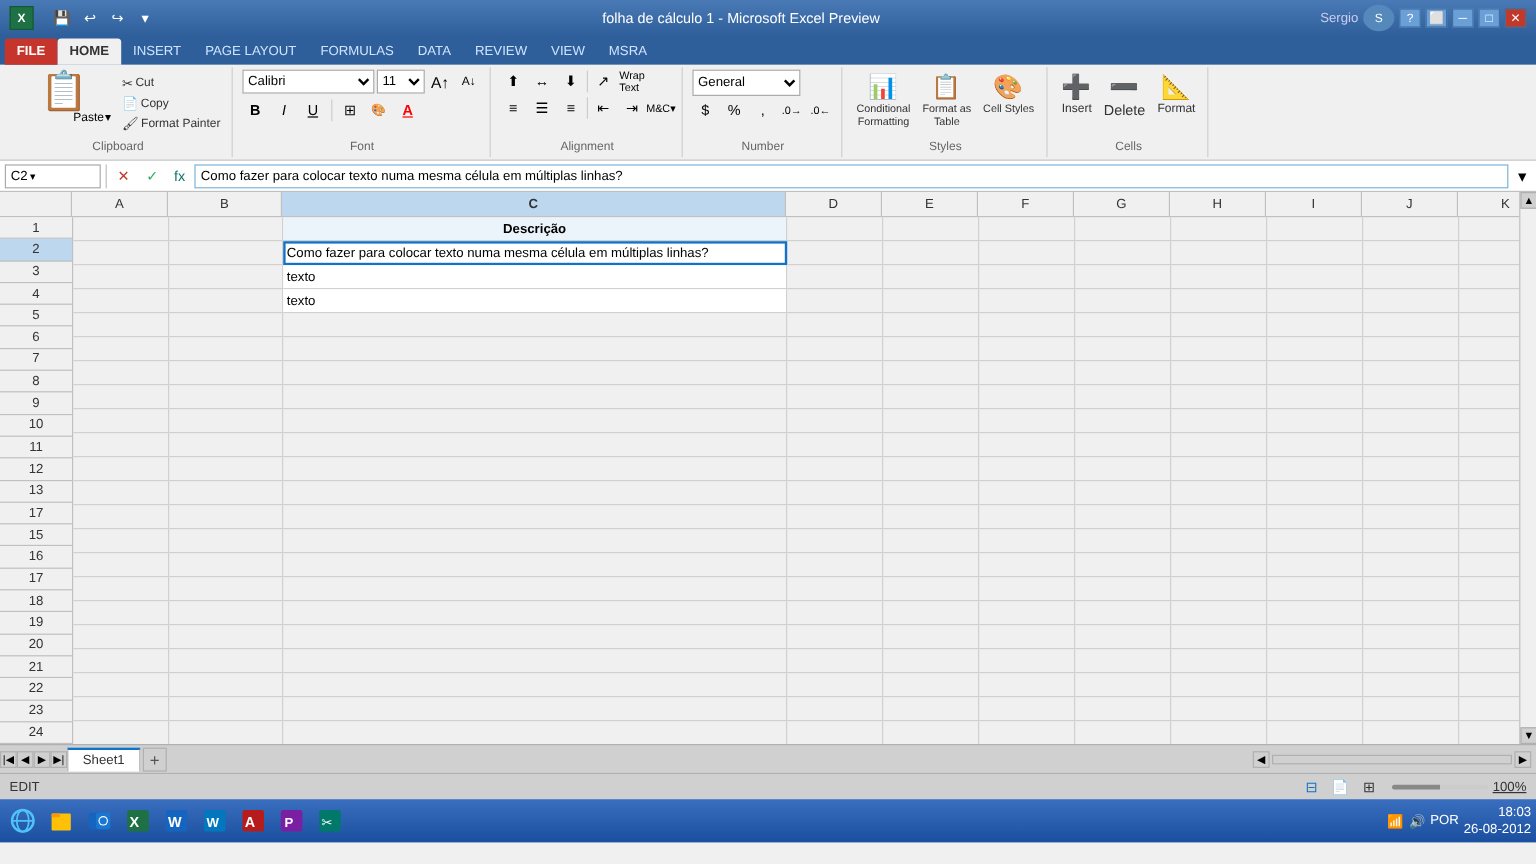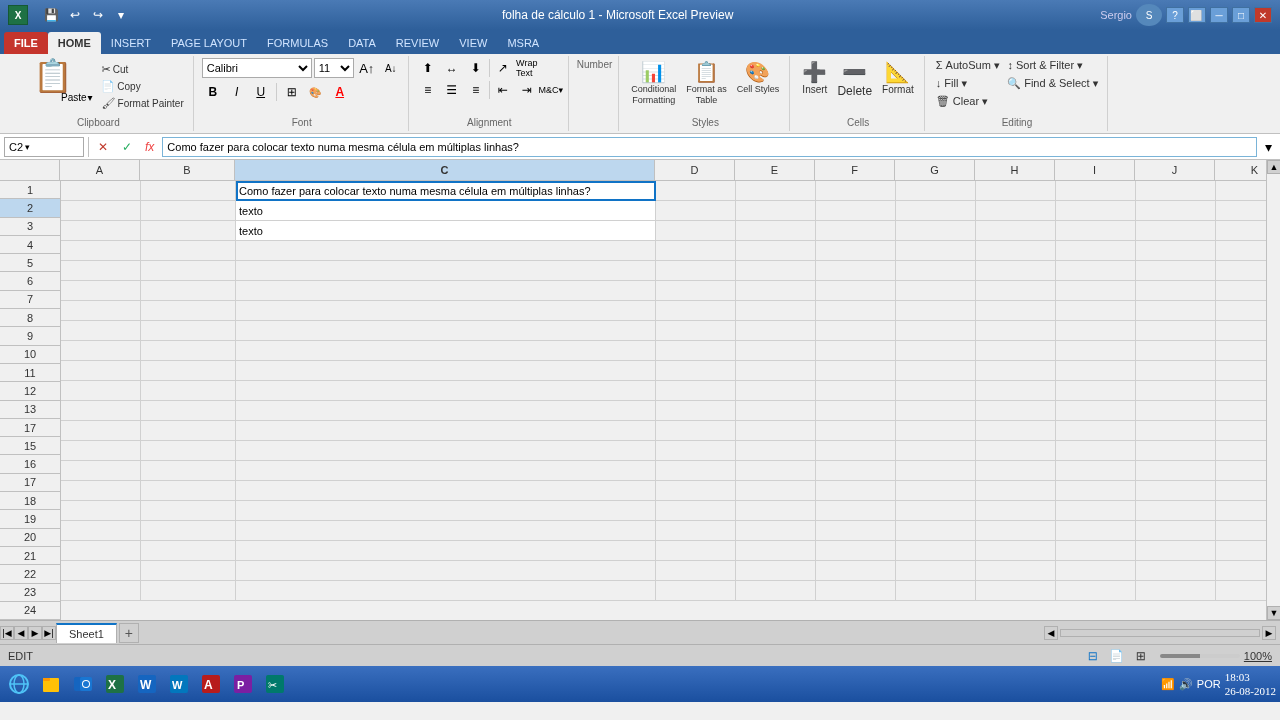--- a/index.html
+++ b/index.html
@@ -153,21 +153,21 @@
     }
     .formula-btn { width: 20px; height: 20px; display: flex; align-items: center; justify-content: center; cursor: pointer; font-size: 12px; }
     .formula-input {
       flex: 1;
       height: 20px;
       border: 1px solid #7ab4d8;
       font-size: 11px;
       padding: 0 4px;
       outline: none;
     }
-    .fx-label { font-size: 12px; font-style: italic; color: #ef4444; padding: 0 4px; }
+    .fx-label { font-size: 12px; color: #0f766e; padding: 0 4px; }
     .sheet-header-row {
       display: flex;
       background: #f0f0f0;
       border-bottom: 1px solid #c0c0c0;
     }
     .row-header-corner {
       width: 60px;
       min-width: 60px;
       height: 20px;
       border-right: 1px solid #c0c0c0;
@@ -286,21 +286,21 @@
       height: 36px;
       background: linear-gradient(to bottom, #3a6fbf, #1a4f9f);
       display: flex;
       align-items: center;
       justify-content: space-between;
       padding: 0 4px;
     }
     .taskbar-left { display: flex; align-items: center; gap: 2px; }
     .taskbar-icon { width: 30px; height: 30px; display: flex; align-items: center; justify-content: center; cursor: pointer; border-radius: 3px; }
     .taskbar-right { display: flex; align-items: center; gap: 4px; color: white; font-size: 11px; }
-    .time-display { text-align: left; line-height: 1.3; font-family: Liberation Serif, serif; }
+    .time-display { text-align: right; line-height: 1.3; }
     .sys-icons { display: flex; gap: 4px; align-items: center; }
 
     .number-group-select {
       width: 90px; height: 22px; font-size: 11px; border: 1px solid #aaa; background: white;
     }
 
     
     .scroll-arrow { 
       width: 14px; height: 14px; 
       background: #d0d0d0; border: 1px solid #b0b0b0;
@@ -413,20 +413,32 @@
         <div style="width:1px;background:#ccc;height:18px;"></div>
         <div class="fmt-btn">⇤</div>
         <div class="fmt-btn">⇥</div>
         <div class="fmt-btn" style="font-size:9px;">M&amp;C▾</div>
       </div>
     </div>
     <div class="ribbon-group-label">Alignment</div>
   </div>
 
   <div class="ribbon-group">
+    <div class="ribbon-group-content" style="flex-direction:column;gap:2px;">
+      <select class="number-group-select">
+        <option>General</option>
+      </select>
+      <div style="display:flex;gap:2px;align-items:center;">
+        <div class="fmt-btn">$</div>
+        <div class="fmt-btn">%</div>
+        <div class="fmt-btn">,</div>
+        <div class="fmt-btn" style="font-size:9px;">.0→</div>
+        <div class="fmt-btn" style="font-size:9px;">.0←</div>
+      </div>
+    </div>
     <div class="ribbon-group-label">Number</div>
   </div>
 
   <div class="ribbon-group">
     <div class="ribbon-group-content">
       <div class="ribbon-btn">
         <div style="font-size:20px;">📊</div>
         <div style="font-size:9px;text-align:center;line-height:1.2;">Conditional<br>Formatting</div>
       </div>
       <div class="ribbon-btn">
@@ -452,34 +464,20 @@
         <div style="font-size:12px;">Delete</div>
       </div>
       <div class="ribbon-btn">
         <div style="font-size:20px;">📐</div>
         <div style="font-size:10px;">Format</div>
       </div>
     </div>
     <div class="ribbon-group-label">Cells</div>
   </div>
 
-  <div class="ribbon-group">
-    <div class="ribbon-group-content">
-      <div style="display:flex;flex-direction:column;gap:3px;">
-        <div class="ribbon-btn-small">Σ AutoSum ▾</div>
-        <div class="ribbon-btn-small">↓ Fill ▾</div>
-        <div class="ribbon-btn-small">🗑 Clear ▾</div>
-      </div>
-      <div style="display:flex;flex-direction:column;gap:3px;">
-        <div class="ribbon-btn-small">↕ Sort &amp; Filter ▾</div>
-        <div class="ribbon-btn-small">🔍 Find &amp; Select ▾</div>
-      </div>
-    </div>
-    <div class="ribbon-group-label">Editing</div>
-  </div>
 </div>
 
 <div class="formula-bar">
   <div class="name-box">
     <span>C2</span>
     <span style="margin-left:2px;font-size:9px;">▾</span>
   </div>
   <div style="width:1px;background:#c0c0c0;height:20px;"></div>
   <div class="formula-btn" style="color:#c0392b;">✕</div>
   <div class="formula-btn" style="color:#27ae60;">✓</div>
@@ -531,20 +529,34 @@
         <div class="row-header">19</div>
         <div class="row-header">20</div>
         <div class="row-header">21</div>
         <div class="row-header">22</div>
         <div class="row-header">23</div>
         <div class="row-header">24</div>
       </div>
 
       <div style="overflow:hidden;flex:1;">
 
+        <div class="grid-row">
+          <div class="cell col-a"></div>
+          <div class="cell col-b"></div>
+          <div class="cell col-c header-cell active-col" style="font-weight:bold;justify-content:center;background:#ebf3fb;">Descrição</div>
+          <div class="cell col-d"></div>
+          <div class="cell col-e"></div>
+          <div class="cell col-f"></div>
+          <div class="cell col-g"></div>
+          <div class="cell col-h"></div>
+          <div class="cell col-i"></div>
+          <div class="cell col-j"></div>
+          <div class="cell col-k"></div>
+
+        </div>
 
         <div class="grid-row">
           <div class="cell col-a"></div>
           <div class="cell col-b"></div>
           <div class="cell col-c cell-c2" style="outline:2px solid #1073c6;outline-offset:-2px;background:white;">Como fazer para colocar texto numa mesma célula em múltiplas linhas?</div>
           <div class="cell col-d"></div>
           <div class="cell col-e"></div>
           <div class="cell col-f"></div>
           <div class="cell col-g"></div>
           <div class="cell col-h"></div>

